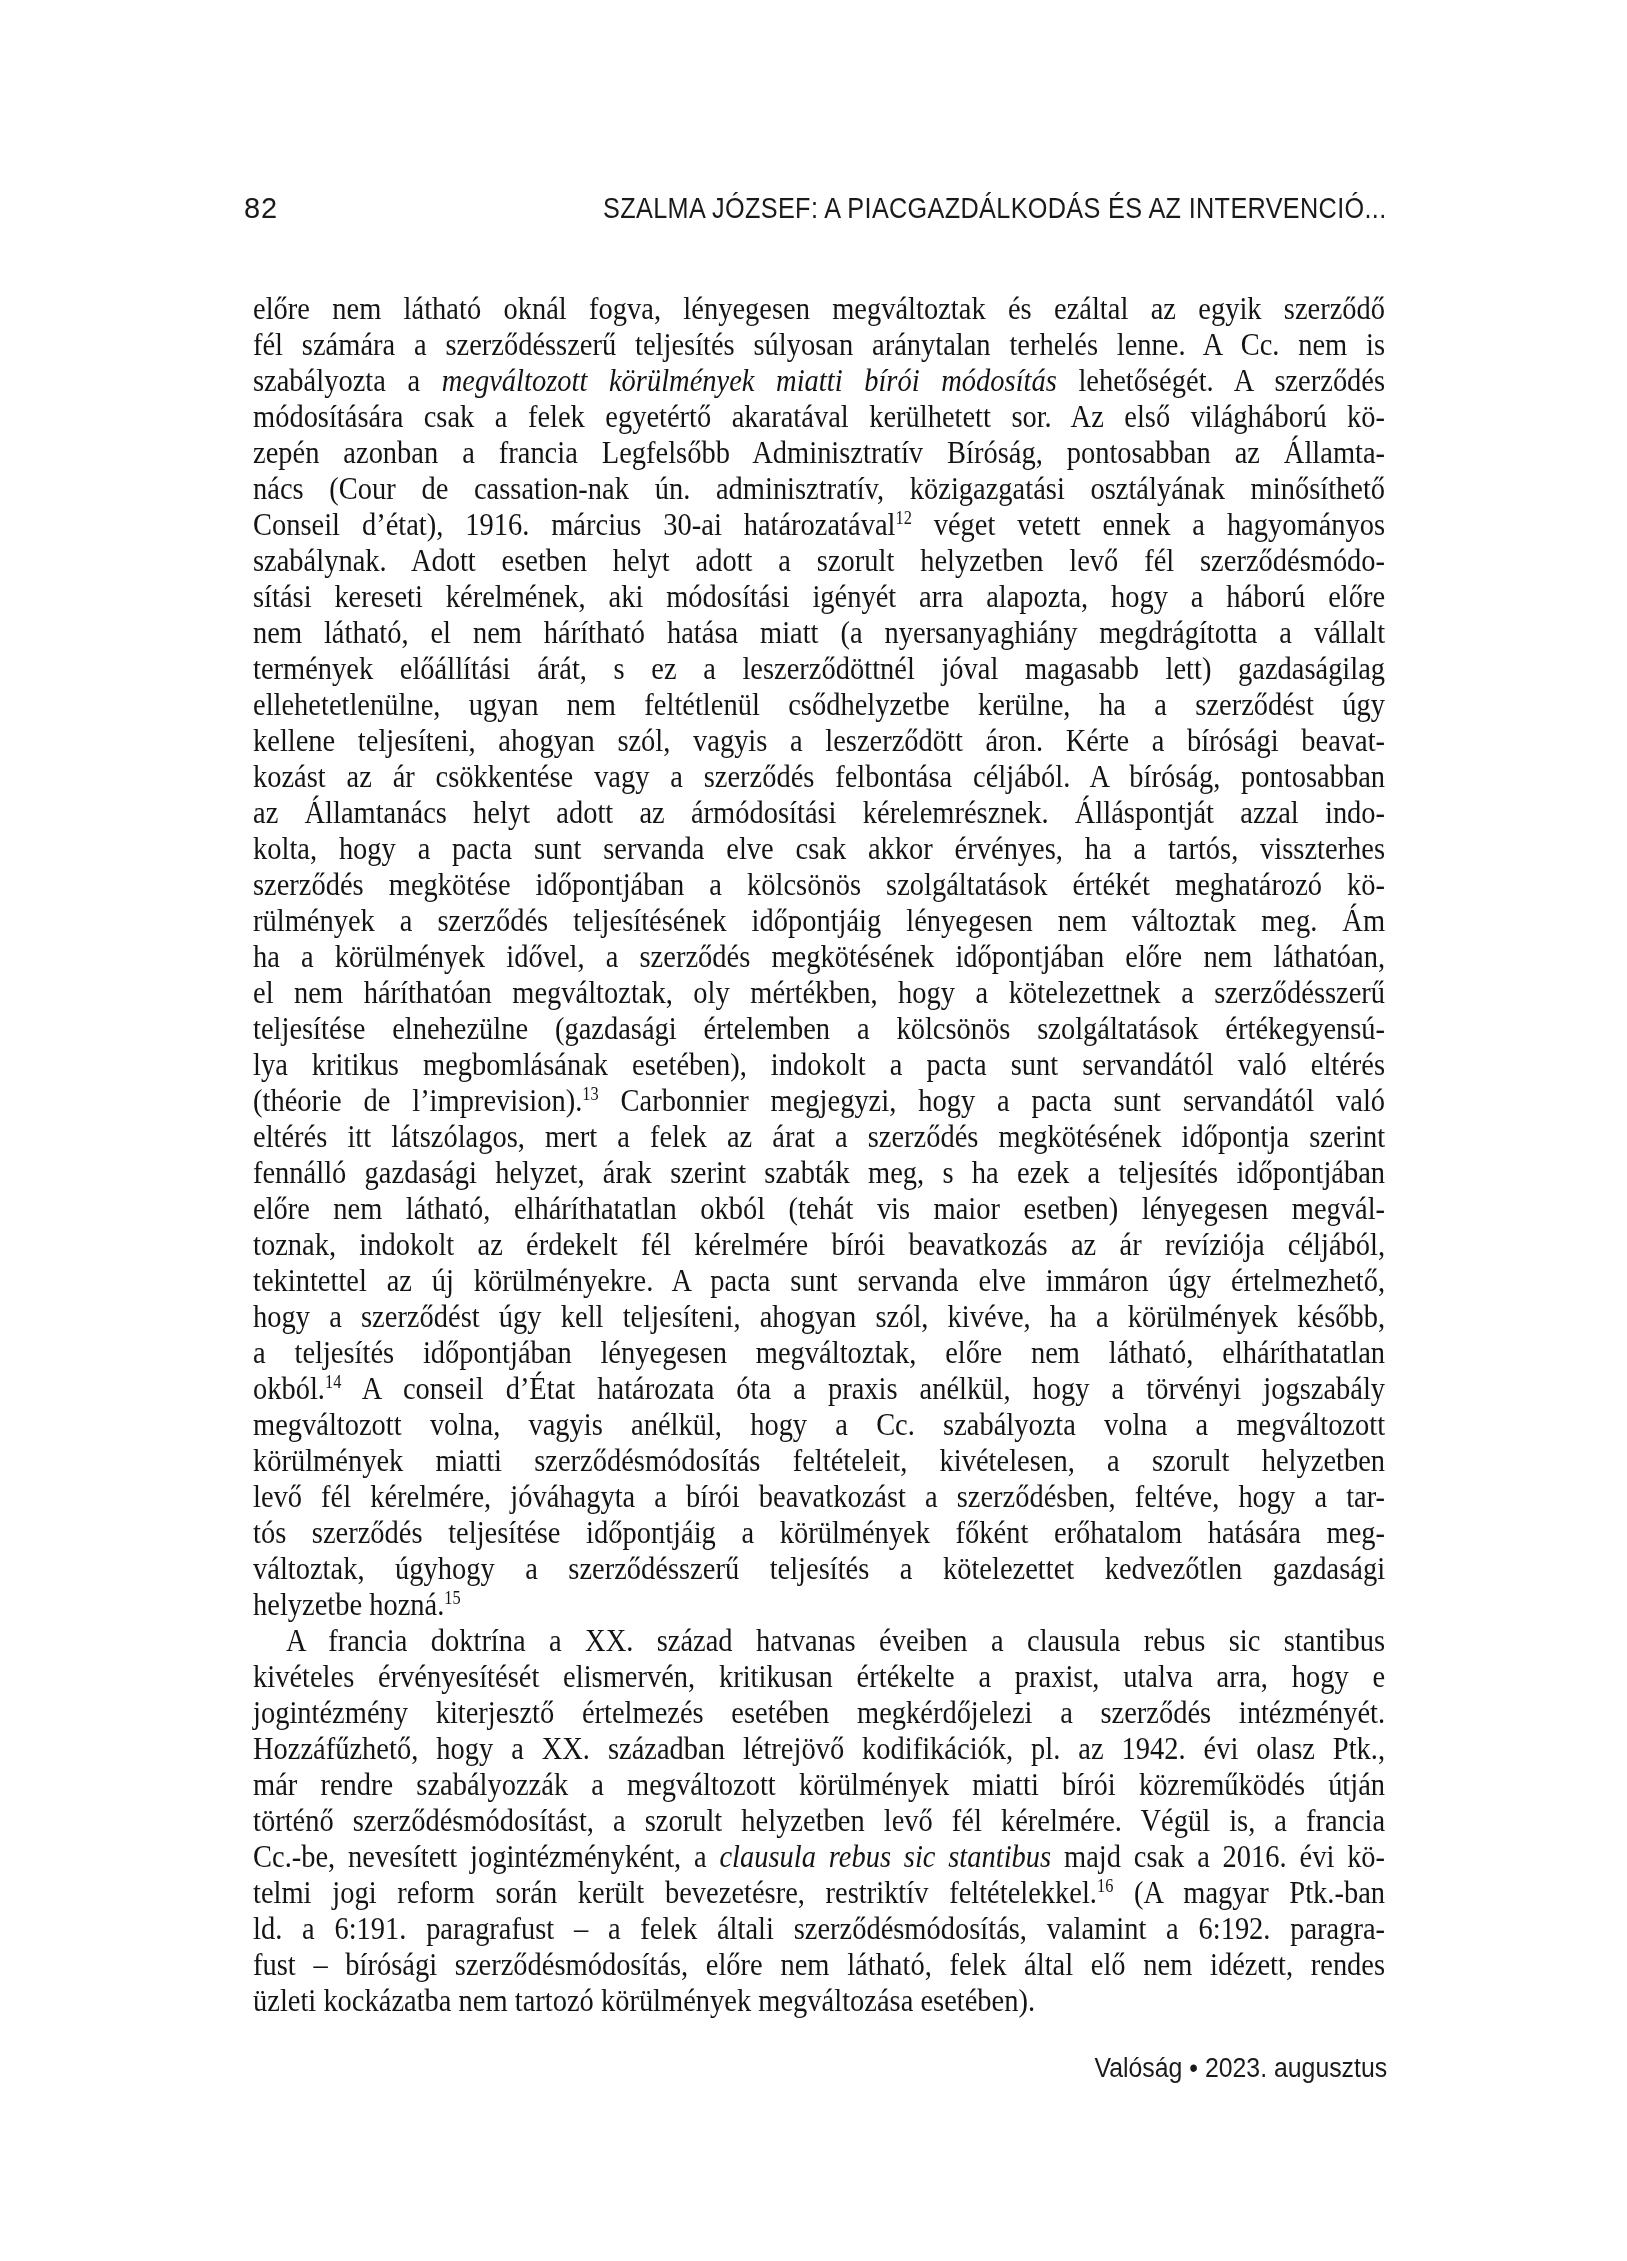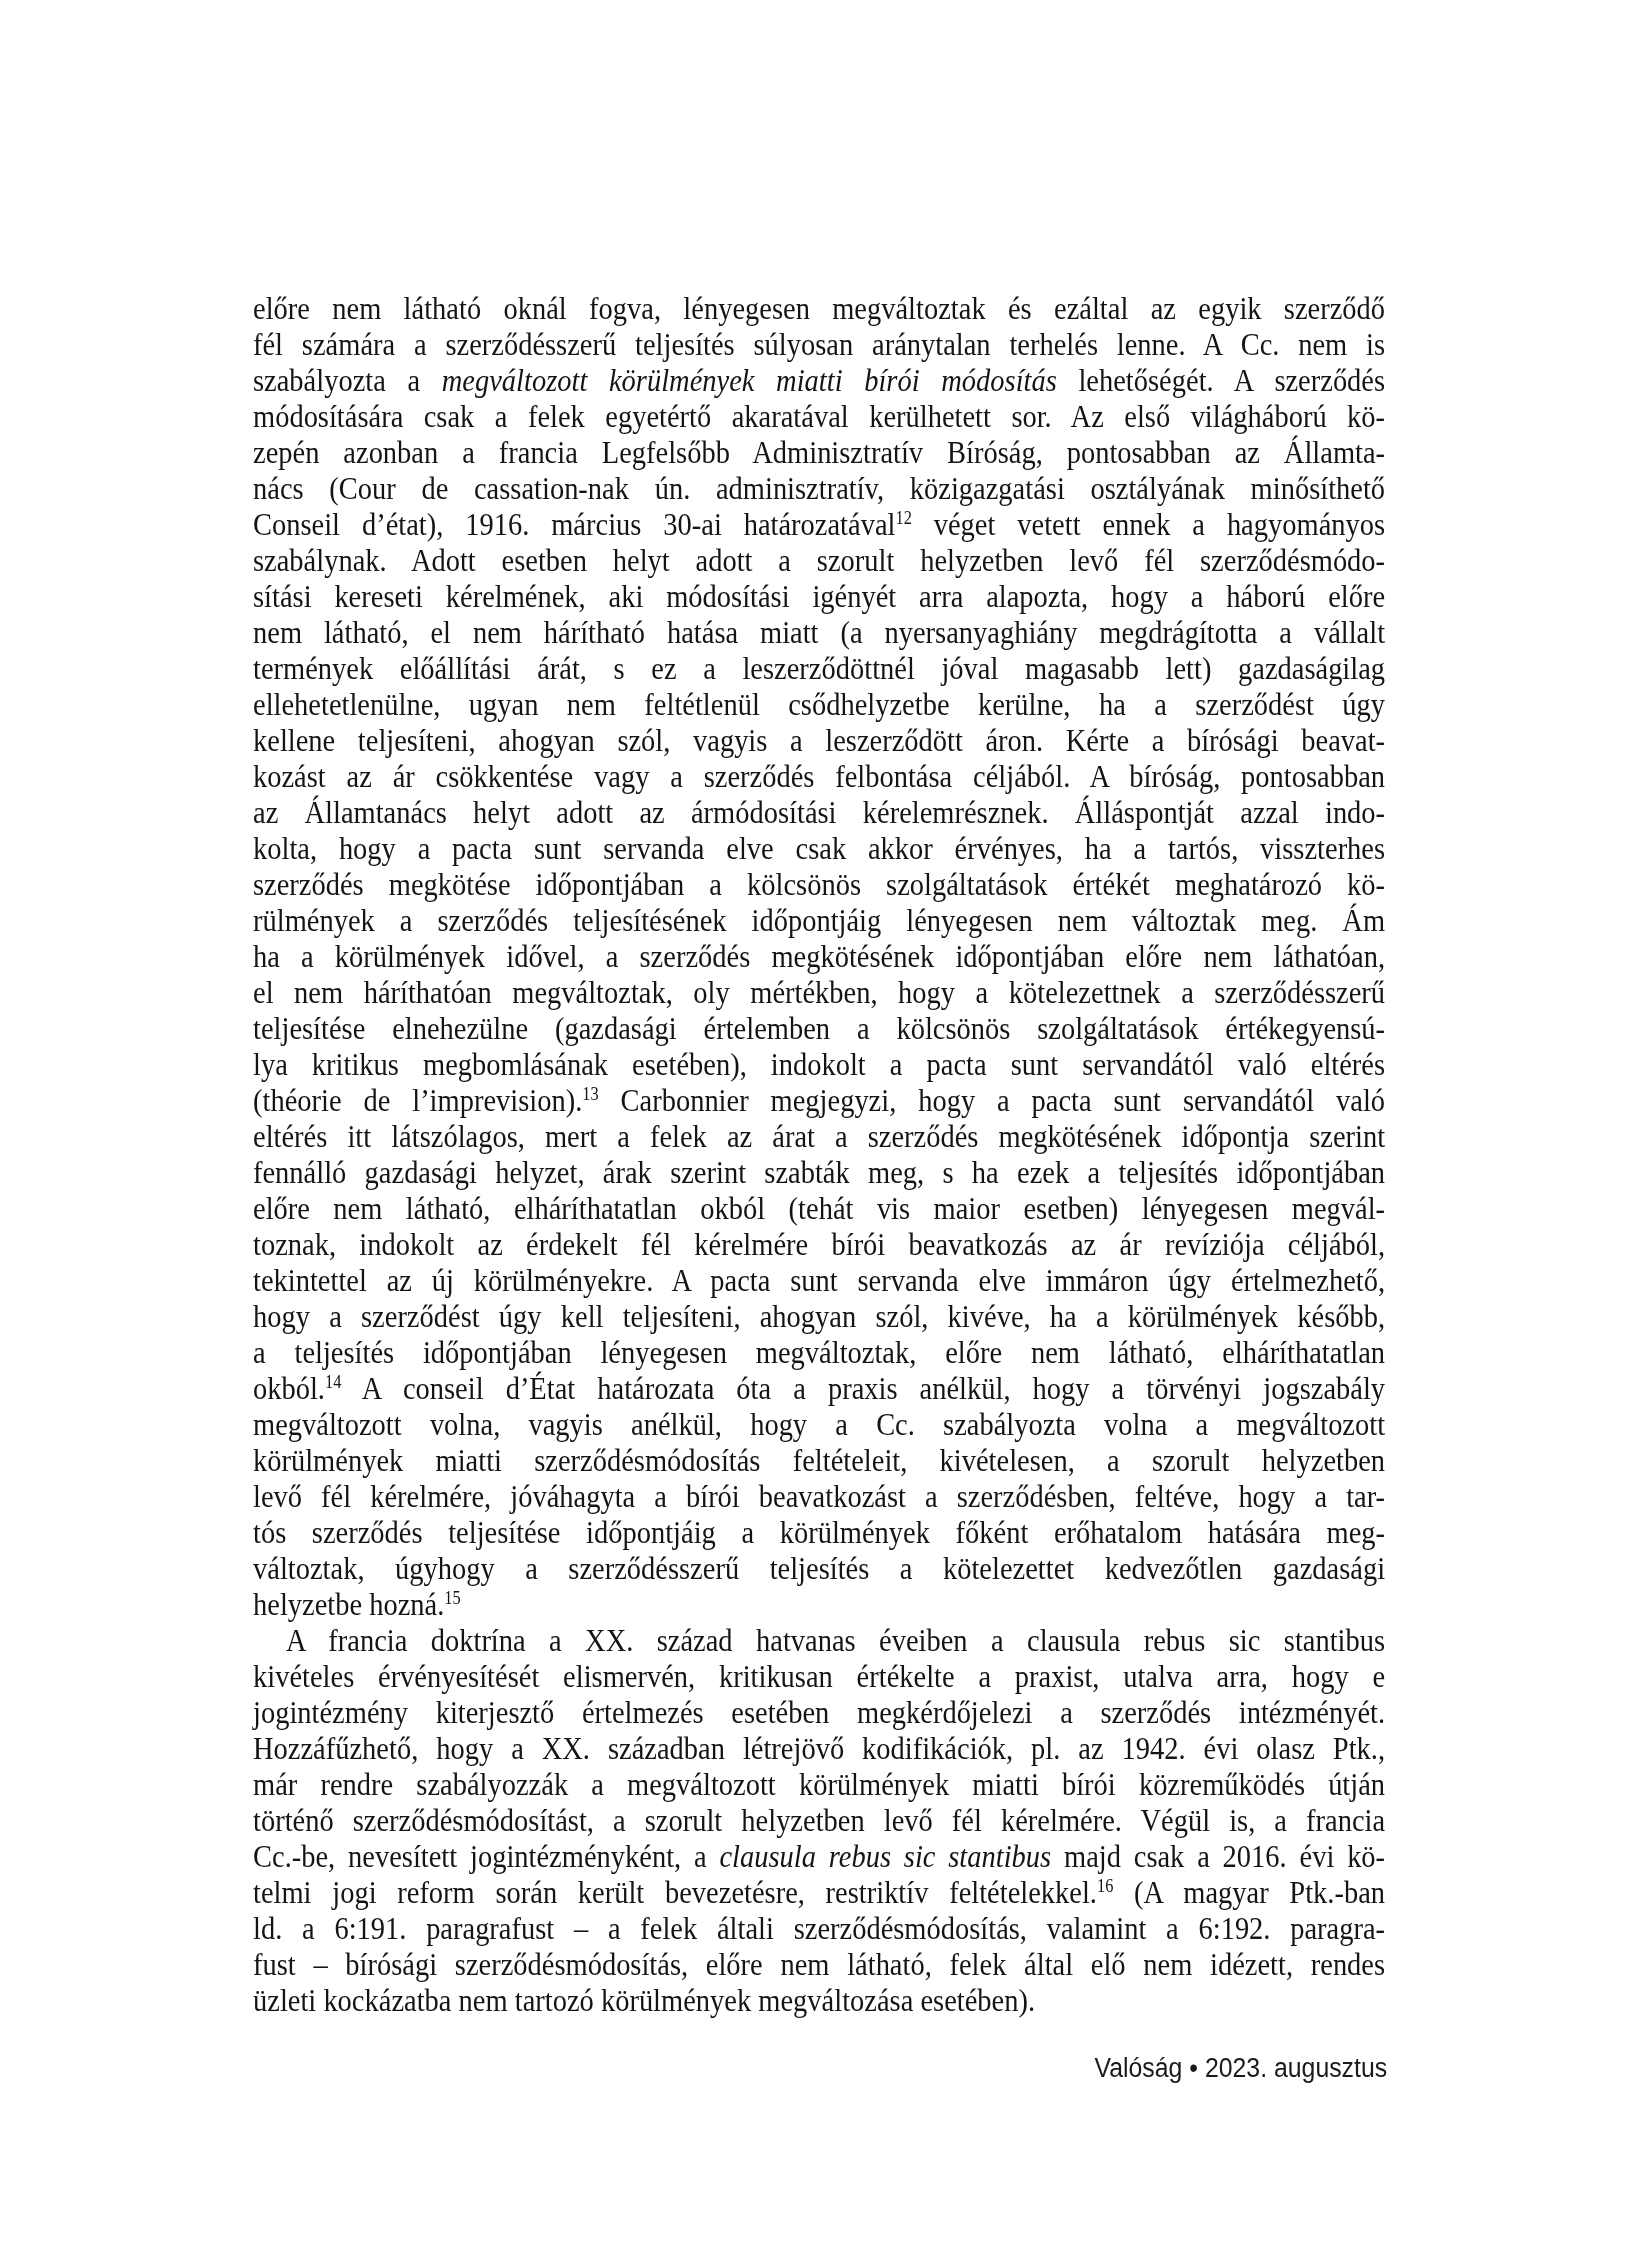--- a/index.html
+++ b/index.html
@@ -55,20 +55,24 @@
     font-family: "Liberation Sans", "DejaVu Sans", sans-serif;
     font-size: 27px; color: #1a1a1a;
     transform: scaleX(0.92); transform-origin: 100% 0;
   }
 </style>
 </head>
 <body>
 
 <div class="page">
 
+  <div class="page-header">
+    <span class="page-number">82</span>
+    <span class="running-title">SZALMA JÓZSEF: A PIACGAZDÁLKODÁS ÉS AZ INTERVENCIÓ...</span>
+  </div>
 
   <div class="text-block">
       <div class="line"><span>előre nem látható oknál fogva, lényegesen megváltoztak és ezáltal az egyik szerződő</span></div>
       <div class="line"><span>fél számára a szerződésszerű teljesítés súlyosan aránytalan terhelés lenne. A Cc. nem is</span></div>
       <div class="line"><span>szabályozta a </span><i>megváltozott körülmények miatti bírói módosítás</i><span> lehetőségét. A szerződés</span></div>
       <div class="line"><span>módosítására csak a felek egyetértő akaratával kerülhetett sor. Az első világháború kö-</span></div>
       <div class="line"><span>zepén azonban a francia Legfelsőbb Adminisztratív Bíróság, pontosabban az Államta-</span></div>
       <div class="line"><span>nács (Cour de cassation-nak ún. adminisztratív, közigazgatási osztályának minősíthető</span></div>
       <div class="line"><span>Conseil d’état), 1916. március 30-ai határozatával</span><span class="fnref">12</span><span> véget vetett ennek a hagyományos</span></div>
       <div class="line"><span>szabálynak. Adott esetben helyt adott a szorult helyzetben levő fél szerződésmódo-</span></div>

